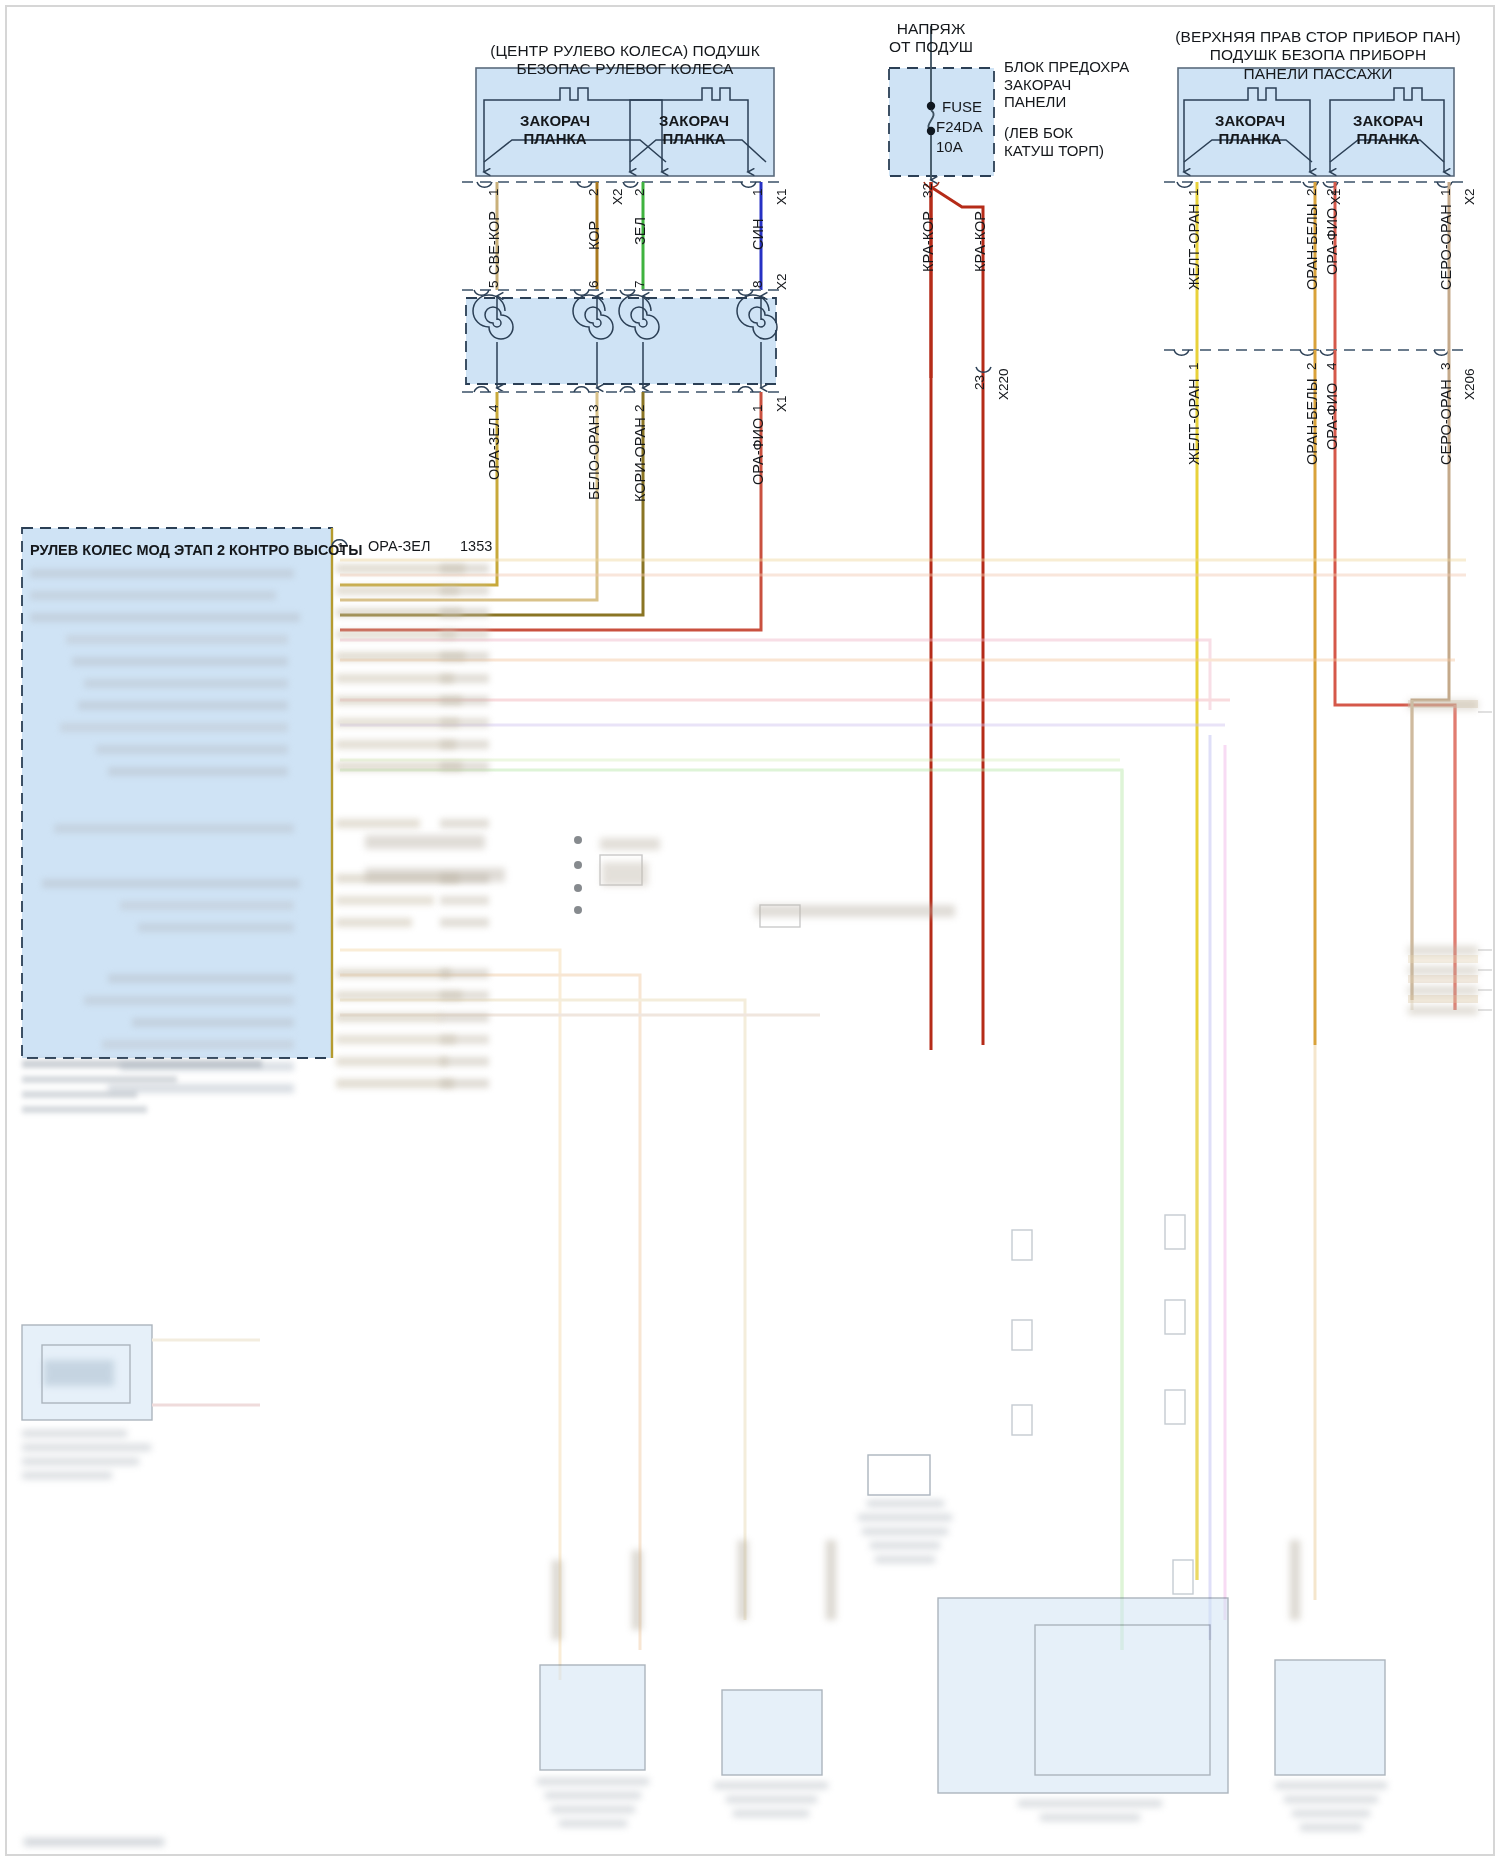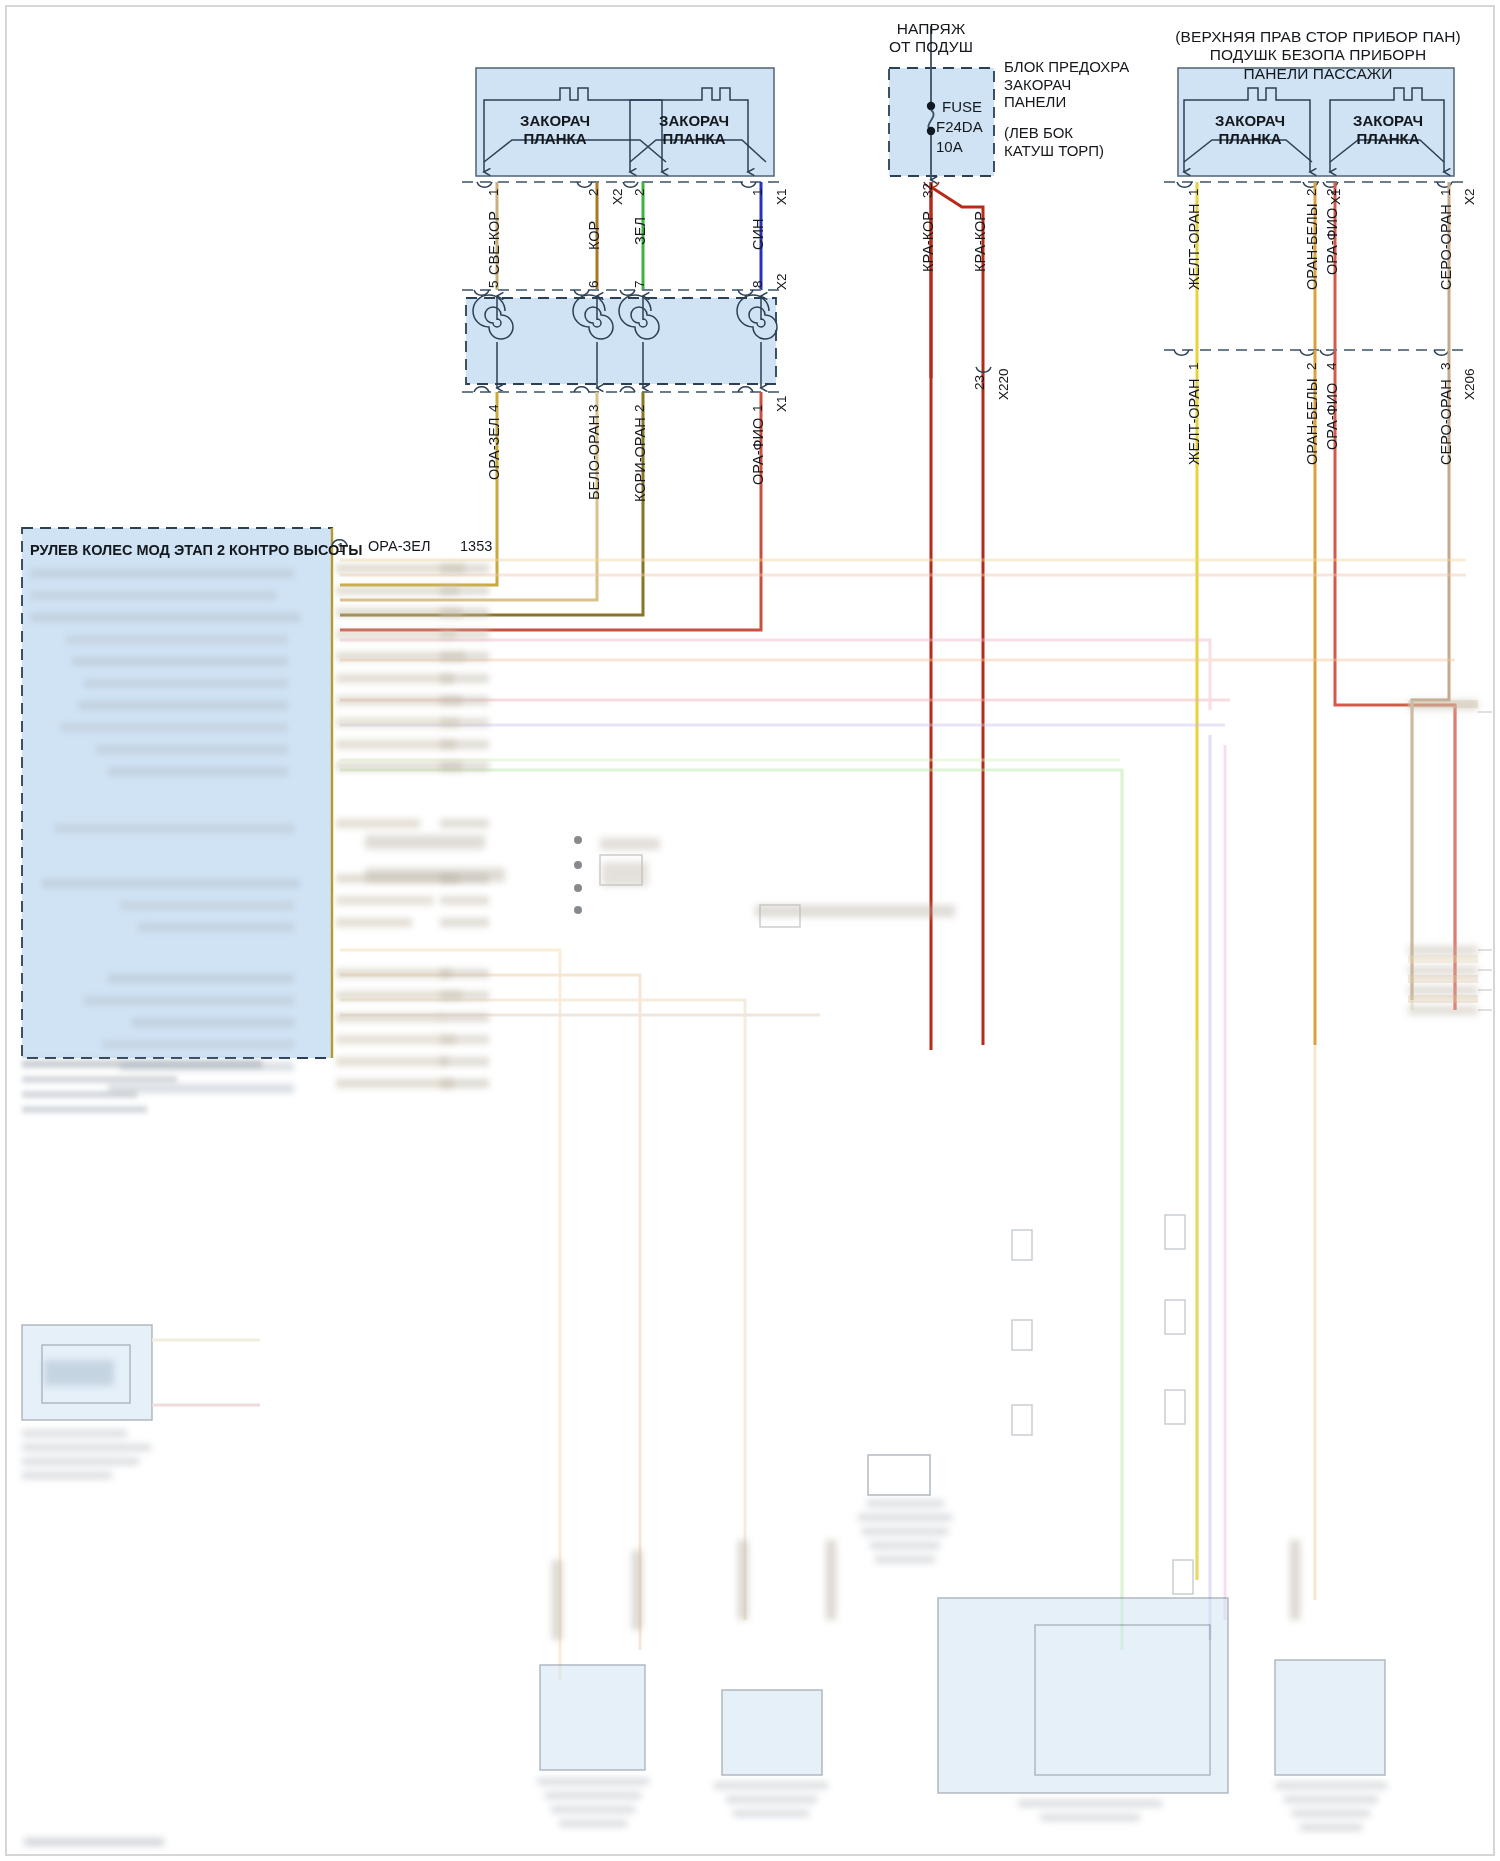--- a/index.html
+++ b/index.html
@@ -220,20 +220,22 @@
       <rect x="1165" y="1390" width="20" height="34"></rect>
       <rect x="1012" y="1230" width="20" height="30"></rect>
       <rect x="1012" y="1320" width="20" height="30"></rect>
       <rect x="1012" y="1405" width="20" height="30"></rect>
       <rect x="1173" y="1560" width="20" height="34"></rect>
     </g>
 
     <rect x="6" y="6" width="1488" height="1849" fill="none" stroke="#d6d6d6" stroke-width="2"></rect>
   </svg>
 
+  <div class="lbl hdr ctr" style="left:420px;top:42px;width:410px;">(ЦЕНТР РУЛЕВО КОЛЕСА) ПОДУШК
+БЕЗОПАС РУЛЕВОГ КОЛЕСА</div>
 
   <div class="lbl hdr ctr" style="left:856px;top:20px;width:150px;">НАПРЯЖ
 ОТ ПОДУШ</div>
 
   <div class="lbl hdr ctr" style="left:1134px;top:28px;width:368px;">(ВЕРХНЯЯ ПРАВ СТОР ПРИБОР ПАН)
 ПОДУШК БЕЗОПА ПРИБОРН
 ПАНЕЛИ ПАССАЖИ</div>
 
   <div class="lbl boxtxt ctr" style="left:495px;top:112px;width:120px;">ЗАКОРАЧ
 ПЛАНКА</div>

